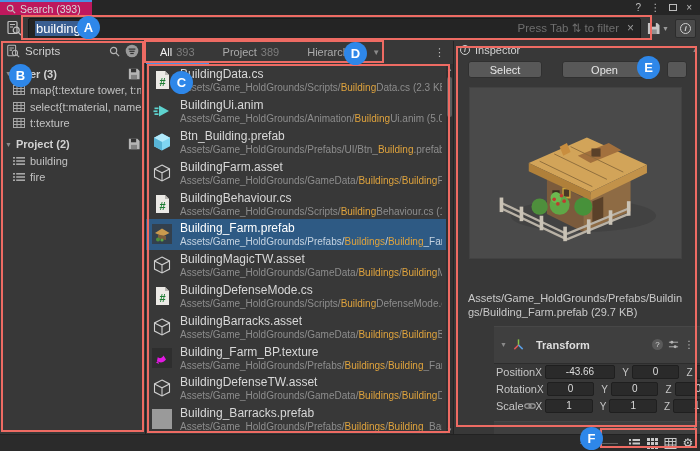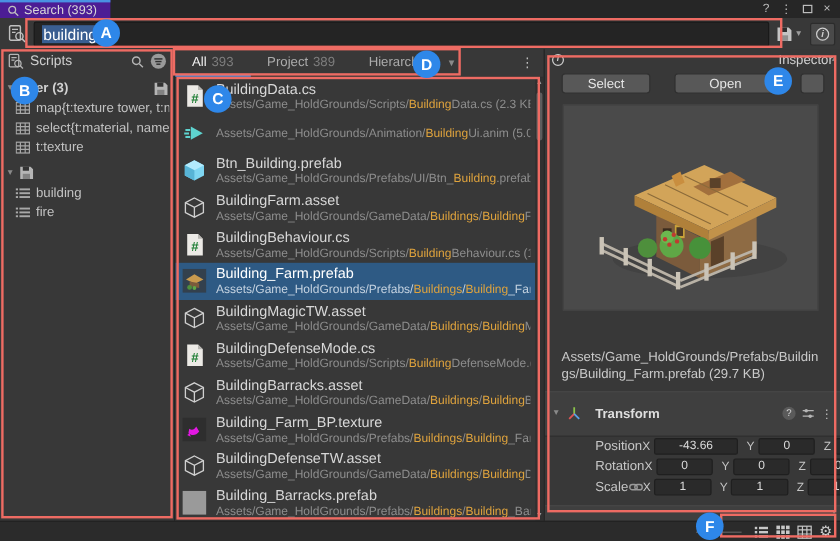--- a/index.html
+++ b/index.html
@@ -2,21 +2,21 @@
 <html><head>
 <meta charset="utf-8">
 <style>
   * { margin:0; padding:0; box-sizing:border-box; }
   html,body { background:#1e1e1e; }
   body { font-family:"Liberation Sans", sans-serif; }
   .window { position:relative; width:700px; height:451px; background:#383838; overflow:hidden; color:#d4d4d4; }
 
   
   .titlebar { position:absolute; top:0; left:0; right:0; height:15px; background:#262626; display:flex; }
-  .doc-tab { width:92px; height:15px; background:#4c1d95; border-top:2px solid #4a90e2; display:flex; align-items:center; gap:4px; padding:0 6px;text-align:right; }
+  .doc-tab { width:92px; height:15px; background:#be185d; border-top:2px solid #4a90e2; display:flex; align-items:center; gap:4px; padding:0 6px;text-align:right; }
   .doc-tab span { font-size:10.5px; color:#d8d8d8; white-space:nowrap; }
   .win-controls { margin-left:auto; display:flex; align-items:center; gap:9px; padding-right:8px; color:#bdbdbd; font-size:10px; }
   .wc-box { width:8px; height:7px; border:1px solid #bdbdbd; display:inline-block; }
 
   
   .searchrow { position:absolute; top:15px; left:0; right:0; height:26px; background:#383838; display:flex; align-items:center; padding:0 4px; gap:4px; }
   .panel-toggle { width:20px; height:20px; background:none; border:none; display:flex; align-items:center; justify-content:center; cursor:pointer; }
   .searchbox { flex:1; height:21px; background:#242424; border:1px solid #191919; border-radius:2px; display:flex; align-items:center; padding:0 6px; }
   .query { font-size:13px; color:#fff; }
   .query .seltxt { background:#3a5e91; padding:0 1px; }
@@ -58,28 +58,28 @@
   .rname { font-size:12px; color:#d8d8d8; white-space:nowrap; overflow:hidden; }
   .row.selected .rname { color:#ffffff; }
   .rpath { font-size:10px; color:#8d8d8d; white-space:nowrap; overflow:hidden; margin-top:1px; }
   .row.selected .rpath { color:#c4d2e0; }
   .rpath .hl { color:#dfa33d; }
   .vscroll { position:absolute; top:24px; right:0; width:7px; bottom:0; background:#303030; }
   .vs-arr { position:absolute; left:0; width:7px; text-align:center; font-size:6px; color:#9a9a9a; }
   .vs-thumb { position:absolute; left:1px; width:5px; top:12px; height:40px; background:#5d5d5d; border-radius:2px; }
 
   
-  .insp-head { height:17px; display:flex; align-items:center; gap:5px; padding:0 6px;justify-content:space-between; }
+  .insp-head { height:17px; display:flex; align-items:center; gap:5px; padding:0 6px; }
   .insp-title { font-size:11px; color:#d2d2d2; }
   .btnrow { display:flex; gap:20px; margin:3px 13px 0 14px;align-items:flex-end; }
   .ubtn { height:17px; background:#585858; border:1px solid #303030; border-radius:3px; color:#e6e6e6; font-size:11px; font-family:"Liberation Sans",sans-serif; cursor:pointer; }
   .ubtn.sel-b { flex:1; } .ubtn.open-b { flex:1.15; } .ubtn.stub-b { width:20px; }
   .preview { margin:9px 18px 0 15px; height:172px; background:#4a4a4a; border:1px solid #424242; display:flex; align-items:center; justify-content:center; }
   .insp-path { margin:32px 14px 0 14px; font-size:11px; line-height:1.3; color:#c9c9c9; word-break:break-all; }
-  .sec-head { margin-top:6px; height:19px; background:#3f3f3f; border-top:1px solid #474747; border-bottom:1px solid #2d2d2d; display:flex; align-items:center; gap:5px; padding:18px 6px; }
+  .sec-head { margin-top:6px; height:19px; background:#3f3f3f; border-top:1px solid #474747; border-bottom:1px solid #2d2d2d; display:flex; align-items:center; gap:5px; padding:18px 6px;margin-left:40px; }
   .sec-head .name { font-size:11px; font-weight:bold; color:#dedede; flex:0 0 auto; margin-left:6px; }
   .sec-sp { flex:1; }
   .mini-help { width:11px; height:11px; border-radius:50%; background:#5a5a5a; color:#d8d8d8; font-size:8px; line-height:11px; text-align:center; }
   .sec-keb { color:#bdbdbd; font-size:10px; }
   .trow { height:17px; display:flex; align-items:center; padding:0 6px 0 10px; }
   .trow .tlabel { width:58px; font-size:11px; color:#c6c6c6;margin-left:32px; }
   .axis { display:flex; align-items:center; gap:3px; margin-right:7px; flex:1; }
   .axis .ax { font-size:10px; color:#c6c6c6; }
   .axis .val { flex:1; height:14px; background:#2a2a2a; border:1px solid #1f1f1f; border-radius:2px; font-size:10px; color:#dcdcdc; padding:0 20px; line-height:12px; white-space:nowrap; overflow:hidden; }
   .linkspot { width:14px; display:flex; justify-content:center; }
@@ -132,20 +132,21 @@
         <svg width="16" height="16" viewBox="0 0 16 16" fill="none" stroke="#c0c0c0" stroke-width="1.2">
             <rect x="2" y="1.5" width="9" height="12" rx="1"></rect>
             <path d="M4 4.5h5M4 7h3"></path>
             <circle cx="10.2" cy="10.2" r="3"></circle>
             <path d="M12.4 12.4L15 15"></path>
           </svg>
       </span>
     </button>
     <div class="searchbox">
       <span class="query"><span class="seltxt">building</span></span>
+      <span class="hint">Press Tab ⇅ to filter</span>
       <span class="clearx">×</span>
     </div>
     <span class="save-group">
       <span class="icn">
         <svg width="13" height="13" viewBox="0 0 14 14">
             <path d="M1 1h10l2.5 2.5V13H1z" fill="#c4c4c4"></path>
             <rect x="3.5" y="1" width="6" height="4" fill="#2b2b2b"></rect>
             <rect x="3.5" y="8" width="7" height="5" fill="#8f8f8f"></rect>
           </svg>
       </span>
@@ -216,20 +217,21 @@
           <span class="icn ">
             <svg width="12" height="12" viewBox="0 0 12 12" fill="none" stroke="#a8a8a8">
               <rect x="0.5" y="1.5" width="11" height="9"></rect>
               <path d="M0.5 4.5h11M0.5 7.5h11M4 1.5v9M8 1.5v9"></path>
             </svg>
           </span>
           <span class="lbl">t:texture</span>
         </div>
         <div class="grp-head">
           <span class="grp-fold">▼</span>
+          <span class="grp-label">Project (2)</span>
           <span class="icn ">
             <svg width="12" height="12" viewBox="0 0 14 14">
               <path d="M1 1h10l2.5 2.5V13H1z" fill="#b5b5b5"></path>
               <rect x="3.5" y="1" width="6" height="4" fill="#333"></rect>
               <rect x="3.5" y="8" width="7" height="5" fill="#828282"></rect>
             </svg>
           </span>
         </div>
         <div class="side-item">
           <span class="icn ">
@@ -295,20 +297,21 @@
         <div class="row">
           <span class="ricn">
             <svg width="20" height="20" viewBox="0 0 20 20">
               <path d="M7 4.5l10 5.5-10 5.5z" fill="#5ed3cf"></path>
               <rect x="2.5" y="6.5" width="4" height="1.7" fill="#5ed3cf"></rect>
               <rect x="1.5" y="9.4" width="4" height="1.7" fill="#5ed3cf"></rect>
               <rect x="2.5" y="12.3" width="4" height="1.7" fill="#5ed3cf"></rect>
             </svg>
           </span>
           <div class="rtxt">
+            <div class="rname">BuildingUi.anim</div>
             <div class="rpath"><span>Assets/Game_HoldGrounds/Animation/</span><span class="hl">Building</span><span>Ui.anim (5.0 KB)</span></div>
           </div>
         </div>
         <div class="row">
           <span class="ricn">
             <svg width="20" height="20" viewBox="0 0 20 20">
               <path d="M10 1.5l8 4.2v8.6l-8 4.2-8-4.2V5.7z" fill="#7fd6f2"></path>
               <path d="M2 5.7l8 4.2 8-4.2L10 1.5z" fill="#b2eafc"></path>
               <path d="M10 9.9v8.6l-8-4.2V5.7z" fill="#58b4d6"></path>
             </svg>

